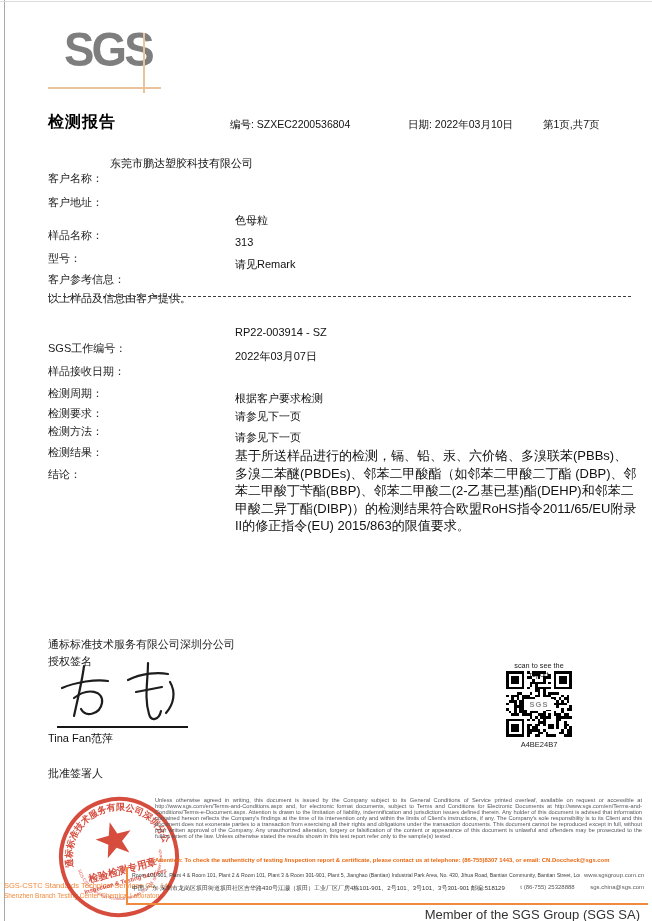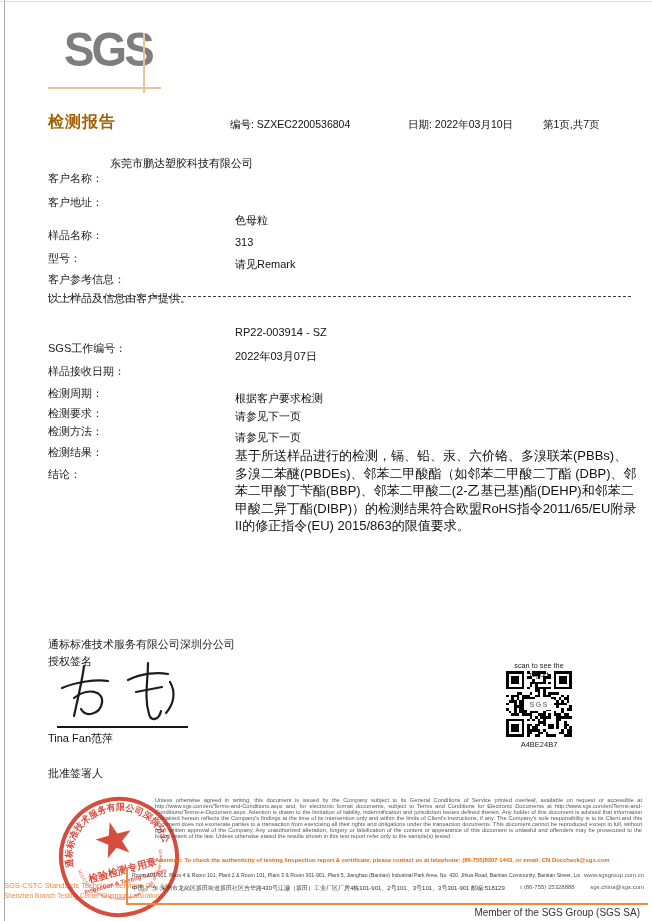--- a/index.html
+++ b/index.html
@@ -8,21 +8,21 @@
   }
   *{margin:0;padding:0;box-sizing:border-box;}
   body{width:652px;height:921px;background:#ffffff;font-family:"Liberation Sans","DejaVu Sans",sans-serif;color:var(--text);overflow:hidden;}
   .page{position:relative;width:652px;height:921px;background:#fff;}
   .abs{position:absolute;}
   .edge-left{left:4px;top:0;width:1px;height:921px;background:#a9a9a9;}
   .edge-top{left:0;top:1px;width:652px;height:1px;background:#dcdcdc;}
   .logo-text{left:64px;top:26px;font-size:48px;font-weight:800;color:var(--sgs-gray);letter-spacing:-3px;transform:scaleX(.95);transform-origin:left top;line-height:1;}
   .logo-hline{left:48px;top:87px;width:113px;height:2px;background:var(--tan);}
   .logo-vline{left:143px;top:33px;width:2px;height:60px;background:var(--tan);}
-  .doc-title{left:48px;top:112px;font-size:16px;font-weight:bold;letter-spacing:1px;color:#a16207;}
+  .doc-title{left:48px;top:112px;font-size:16px;font-weight:bold;letter-spacing:1px;color:#000000;}
   .hmeta{top:118px;font-size:10.5px;color:#111;}
   .lbl{font-size:11px;color:#222;white-space:nowrap;margin-top:15px;}
   .val{font-size:11px;color:#111;white-space:nowrap;}
   .dash-sep{left:48px;top:296px;width:584px;height:1px;background:repeating-linear-gradient(90deg,#3c3c3c 0 3px,transparent 3px 5px);}
   .conclusion{left:235px;top:447px;width:402px;font-size:13px;line-height:17.6px;color:#111;}
   .sig-underline{left:57px;top:726px;width:131px;height:2px;background:#161616;}
   .qr-caption{left:504px;top:661px;width:70px;font-size:7.3px;color:#222;text-align:center;}
   .qr-box{left:506px;top:671px;width:66px;height:66px;}
   .qr-center{left:524px;top:699px;width:30px;height:11px;background:#fff;display:flex;align-items:center;justify-content:center;font-size:7.5px;font-weight:bold;color:#8a8a8a;letter-spacing:1px;}
   .qr-code-text{left:506px;top:740px;width:66px;text-align:center;font-size:7.5px;color:#222;}
@@ -33,21 +33,21 @@
   .attention{left:155px;top:857px;width:487px;font-size:5.9px;line-height:6.3px;color:var(--attention-orange);font-weight:bold;}
   .addr-row{left:132px;top:872px;width:512px;display:flex;justify-content:space-between;align-items:flex-start;}
   .addr-en{font-size:5.2px;color:#404040;white-space:nowrap;overflow:hidden;max-width:448px;}
   .website{font-size:6px;color:#58595b;white-space:nowrap;margin-left:4px;}
   .addr-row2{left:132px;top:884px;width:512px;display:flex;justify-content:space-between;align-items:flex-start;}
   .addr-cn{font-size:6px;color:#333;white-space:nowrap;overflow:hidden;max-width:390px;}
   .phone{font-size:6px;color:#58595b;white-space:nowrap;}
   .email{font-size:6px;color:#58595b;white-space:nowrap;}
   .orange-vline{left:126px;top:867px;width:2px;height:37px;background:var(--sgs-orange);}
   .orange-hline{left:126px;top:903px;width:522px;height:2px;background:var(--sgs-orange);}
-  .member{right:12px;top:907px;font-size:10px;color:#333;padding-left:47px;}
+  .member{right:12px;top:907px;font-size:13px;color:#333;padding-left:47px;}
 </style>
 </head>
 <body>
 
 <div class="page">
   <div class="abs edge-left"></div>
   <div class="abs edge-top"></div>
 
   <div class="abs logo-text">SGS</div>
   <div class="abs logo-hline"></div>

